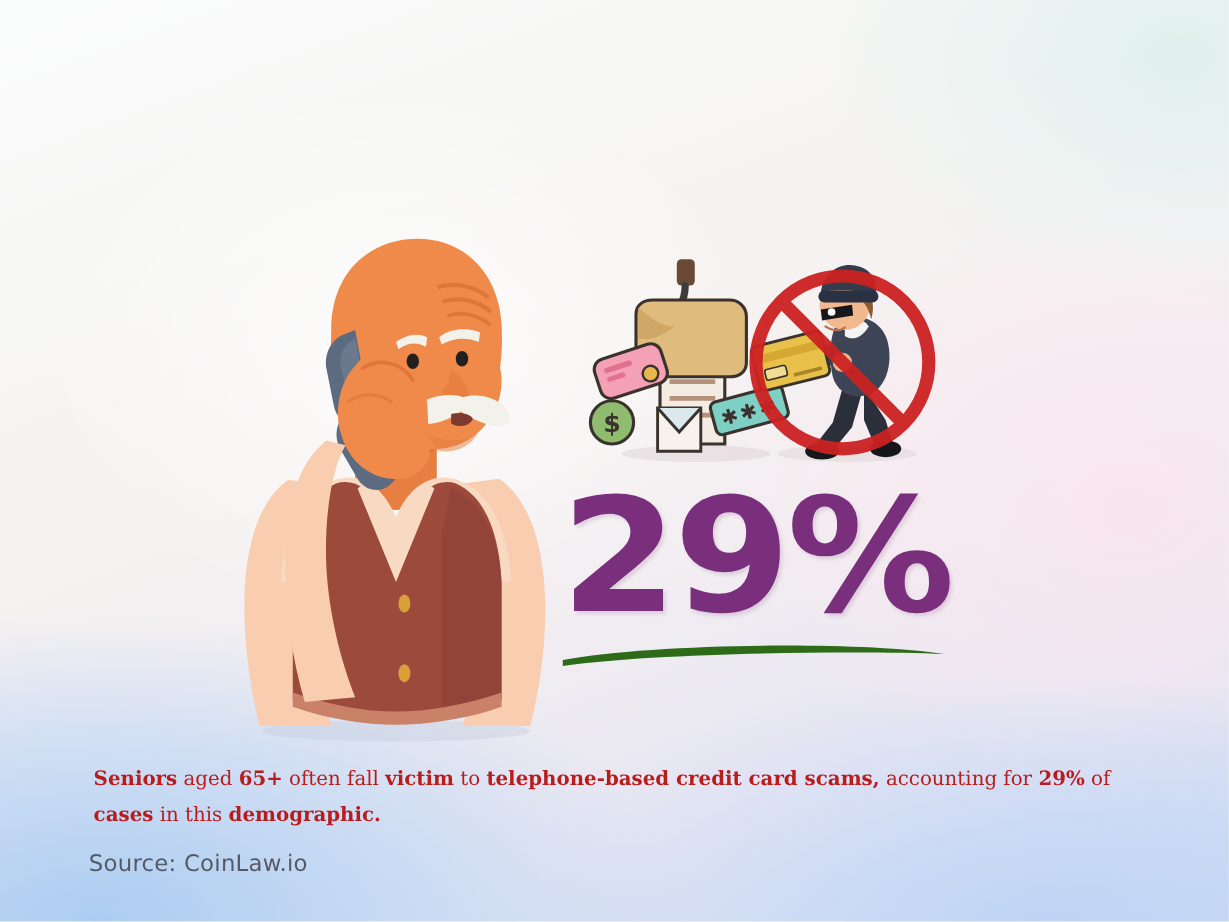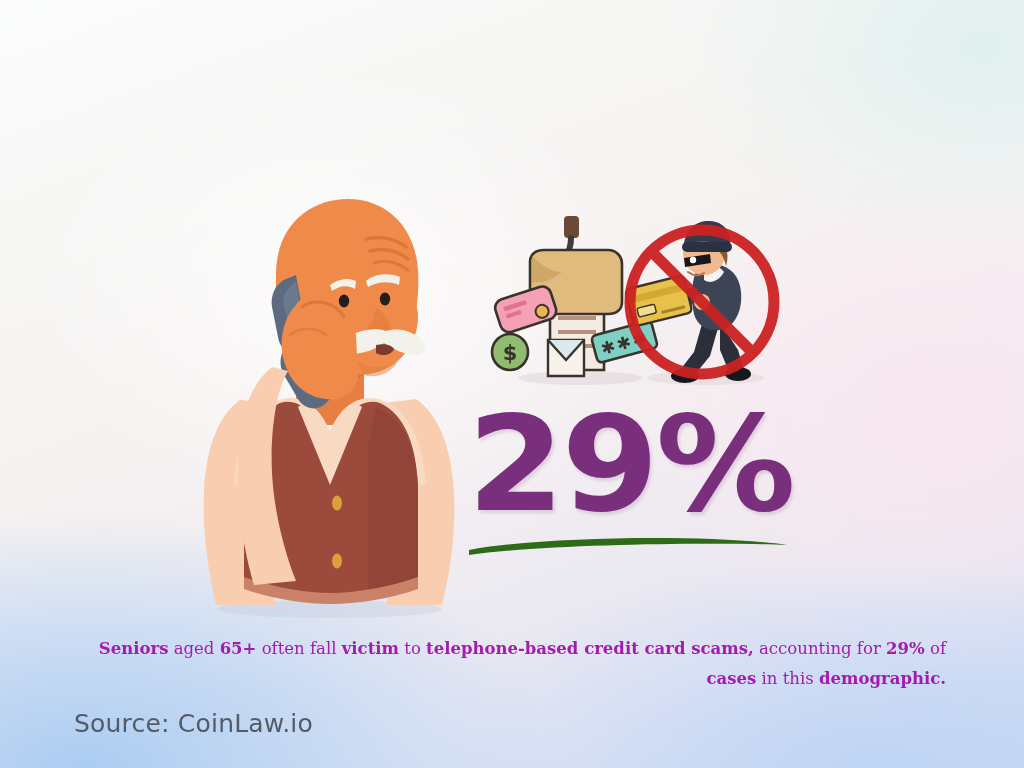--- a/index.html
+++ b/index.html
@@ -121,37 +121,37 @@
     width: 330px;
     height: 28px;
   }
 
   
   .caption {
     position: absolute;
     left: 78px;
     top: 634px;
     width: 868px;
-    text-align: right;
+    text-align: left;
     font-family: "DejaVu Serif", "Liberation Serif", serif;
     font-size: 16.5px;
     line-height: 30px;
-    color: #a21caf;
+    color: #b91c1c;
     z-index: 6;
   }
   .caption b { font-weight: 700; }
   .caption .reg { font-weight: 400; }
 
   
   .source {
     position: absolute;
     left: 74px;
     top: 709px;
     font-family: "DejaVu Sans", "Liberation Sans", sans-serif;
-    font-size: 25px;
+    font-size: 19px;
     color: #555b66;
     letter-spacing: 0.2px;
     z-index: 6;
   }
 
   
   .art-senior {
     position: absolute;
     left: 180px;
     top: 185px;

